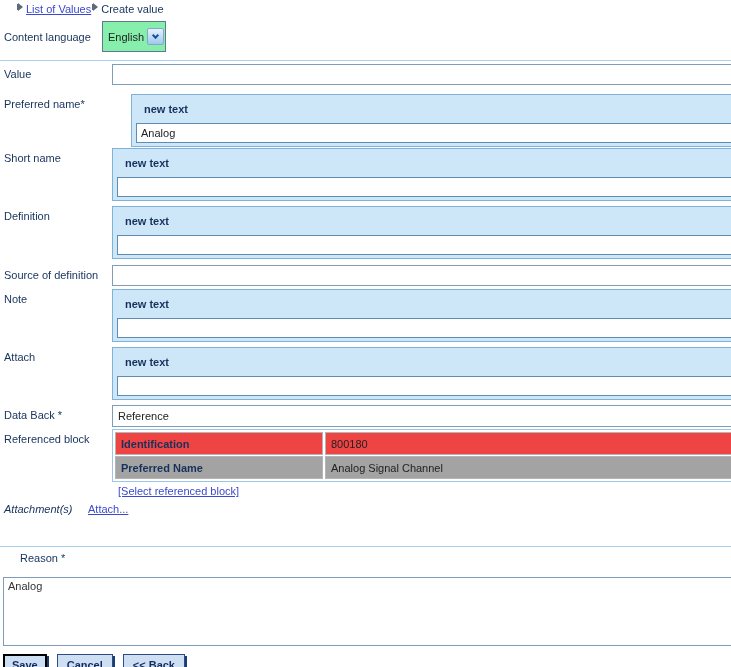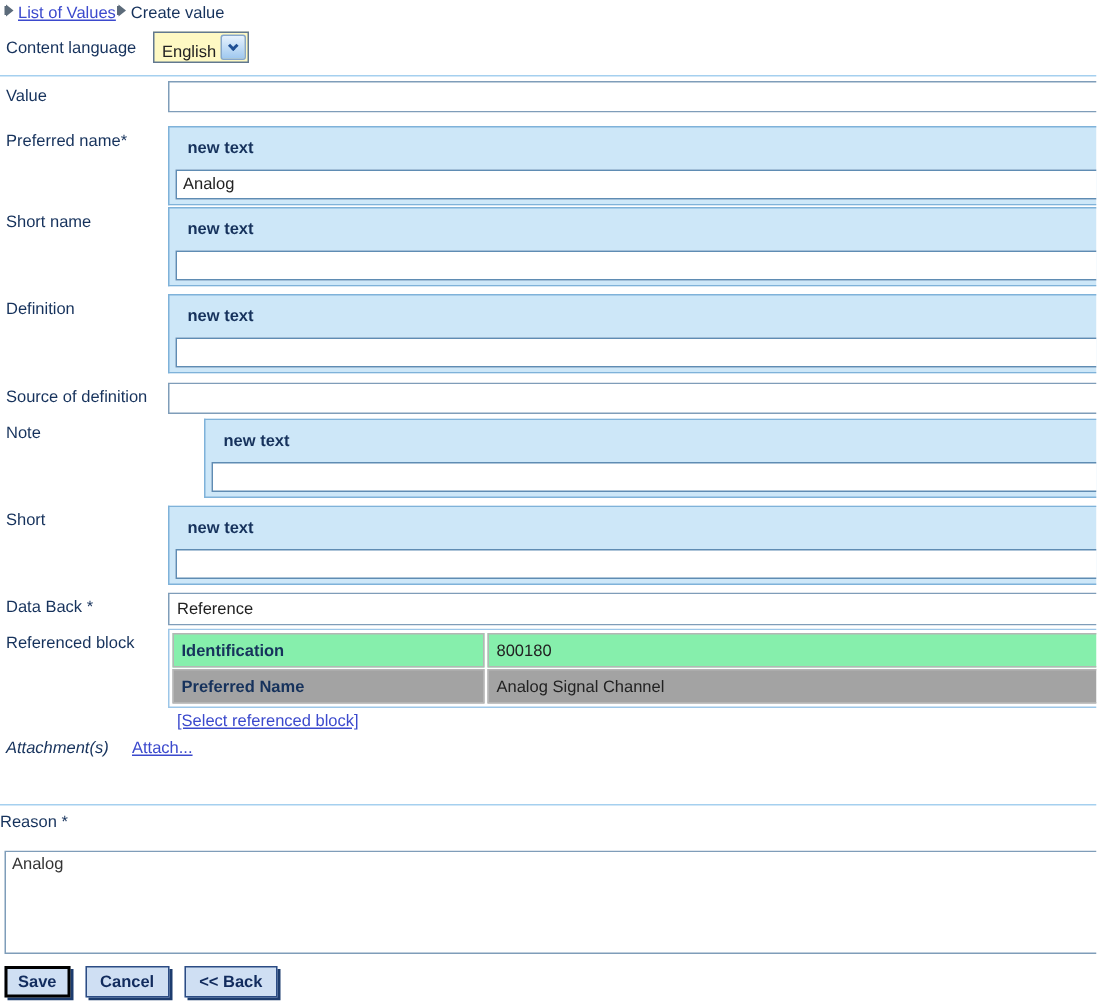--- a/index.html
+++ b/index.html
@@ -7,35 +7,35 @@
   body {
     width: 731px; height: 667px; overflow: hidden;
     background: #ffffff;
     font-family: "Liberation Sans", sans-serif;
     font-size: 11px;
     color: #16325c;
   }
   a { color: #3b49cd; text-decoration: underline; cursor: pointer; }
 
   
-  .crumbs { display: flex; align-items: flex-start; padding: 3px 0 0 2px; }
+  .crumbs { display: flex; align-items: flex-start; padding: 3px 0 0 16px; }
   .crumb-arrow {
     display: inline-block; width: 0; height: 0; margin: 0 3px 0 2px;
     border-top: 4px solid transparent; border-bottom: 4px solid transparent;
     border-left: 5px solid #5c6b7a;
     box-shadow: -2px 0 0 -1px #5c6b7a;
   }
 
   
   .lang-row { display: flex; align-items: center; margin: 6px 0 0 4px; }
   .lang-label { width: 96px; }
   .selectbox {
-    margin-left: 2px; width: 64px; height: 21px;
-    border: 1px solid #61788f; background: #fef9c3;
-    display: flex; align-items: flex-end; cursor: default;
+    margin-left: 2px; width: 64px; height: 31px;
+    border: 1px solid #61788f; background: #86efac;
+    display: flex; align-items: center; cursor: default;
   }
   .selectbox .txt { flex: 1 1 auto; padding-left: 5px; color: #222; }
   .select-btn {
     width: 17px; height: 17px; margin: 1px; flex: none;
     border-radius: 2px; border: 1px solid #86a7cc;
     background: linear-gradient(#e6f2fd, #9fc8ef);
     display: flex; align-items: center; justify-content: center;
   }
   .chev {
     width: 5px; height: 5px; margin-top: -3px;
@@ -70,27 +70,27 @@
   .ro-box {
     border: 1px solid #7f9db9; background: #fff; height: 22px;
     line-height: 20px; padding-left: 5px; width: calc(100% + 6px); color: #222;
   }
 
   .rtbl { border: 1px solid #9cc6e8; background: #fff; padding: 1px; width: calc(100% + 6px); }
   .rtbl .trow { display: flex; gap: 2px; margin: 1px; }
   .rtbl .cell { border: 1px solid #b5b5b5; height: 23px; display: flex; align-items: center; padding-left: 5px; background: #a3a3a3; }
   .rtbl .key { width: 208px; flex: none; font-weight: bold; color: #16325c; }
   .rtbl .val { flex: 1 1 auto; color: #222; }
-  .rtbl .trow.gray .cell { background: #86efac; }
+  .rtbl .trow.gray .cell { background: #ef4444; }
 
   .link-row { padding-left: 6px; }
   .attach-row { display: flex; margin: 6px 0 0 4px; }
   .attach-row .albl { width: 84px; flex: none; font-style: italic; }
 
-  .reason-label { margin: 5px 0 0 0; }
+  .reason-label { margin: 5px 0 0 20px; }
   .reason-clip { overflow: hidden; margin-top: 13px; }
   .reason-ta {
     display: block; margin-left: 3px; width: calc(100% + 4px); height: 69px;
     border: 1px solid #7f9db9; padding: 2px 4px; resize: none;
     font: 11px "Liberation Sans", sans-serif; color: #333; outline: none;
   }
 
   .btn-row { margin: 8px 0 0 3px; display: flex; }
   .btn {
     height: 21px; min-width: 38px; padding: 0 9px; margin-right: 10px;
@@ -125,21 +125,21 @@
 
   <div class="sep" style="margin-top:8px;"></div>
 
   <div class="frow" style="margin-top:3px;">
     <div class="lbl">Value</div>
     <div class="fld">
         <input class="tin" type="text" value="" style="">
       </div>
   </div>
 
-  <div class="frow" style="margin-top:9px;">
+  <div class="frow" style="margin-top:9px;gap:19px;">
     <div class="lbl">Preferred name*</div>
     <div class="fld">
       <div class="panel">
         <div class="hdr">new text</div>
         <input class="pin" type="text" value="Analog" style="">
       </div>
     </div>
   </div>
 
   <div class="frow" style="margin-top:1px;">
@@ -162,32 +162,32 @@
     </div>
   </div>
 
   <div class="frow" style="margin-top:6px;justify-content:space-between;">
     <div class="lbl">Source of definition</div>
     <div class="fld">
         <input class="tin" type="text" value="" style="">
       </div>
   </div>
 
-  <div class="frow" style="margin-top:3px;gap:24px;">
+  <div class="frow" style="margin-top:3px;">
     <div class="lbl">Note</div>
     <div class="fld">
       <div class="panel">
         <div class="hdr">new text</div>
         <input class="pin" type="text" value="" style="">
       </div>
     </div>
   </div>
 
   <div class="frow" style="margin-top:5px;">
-    <div class="lbl">Short</div>
+    <div class="lbl">Attach</div>
     <div class="fld">
       <div class="panel">
         <div class="hdr">new text</div>
         <input class="pin" type="text" value="" style="">
       </div>
     </div>
   </div>
 
   <div class="frow" style="margin-top:5px;">
     <div class="lbl">Data Back *</div>

